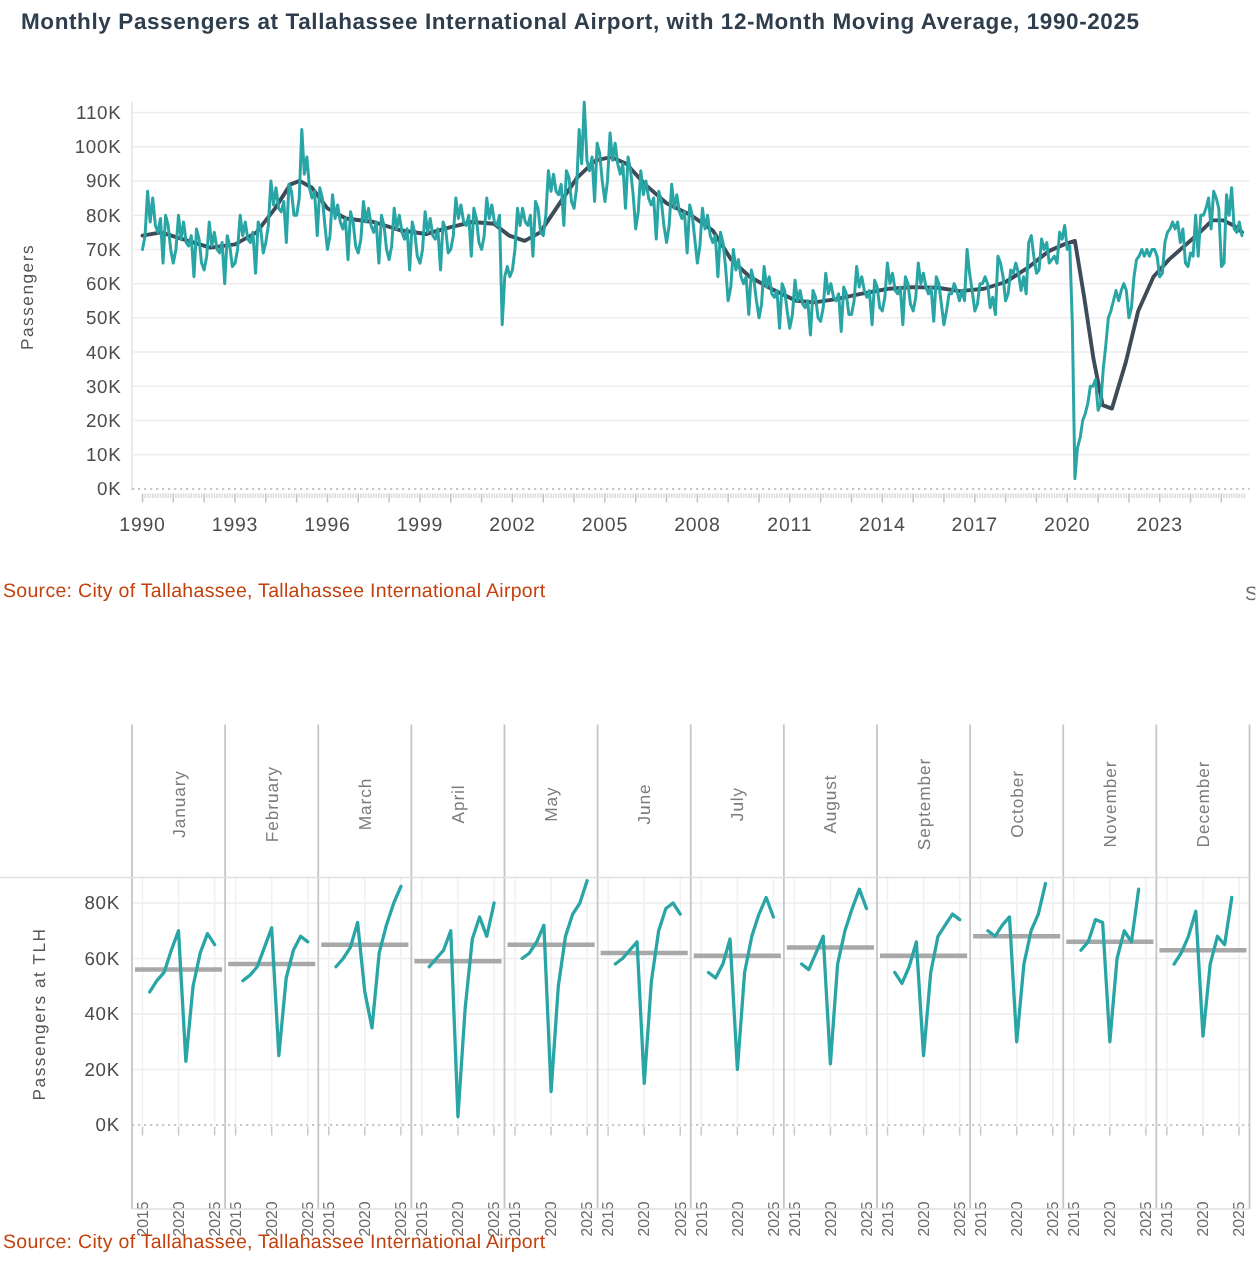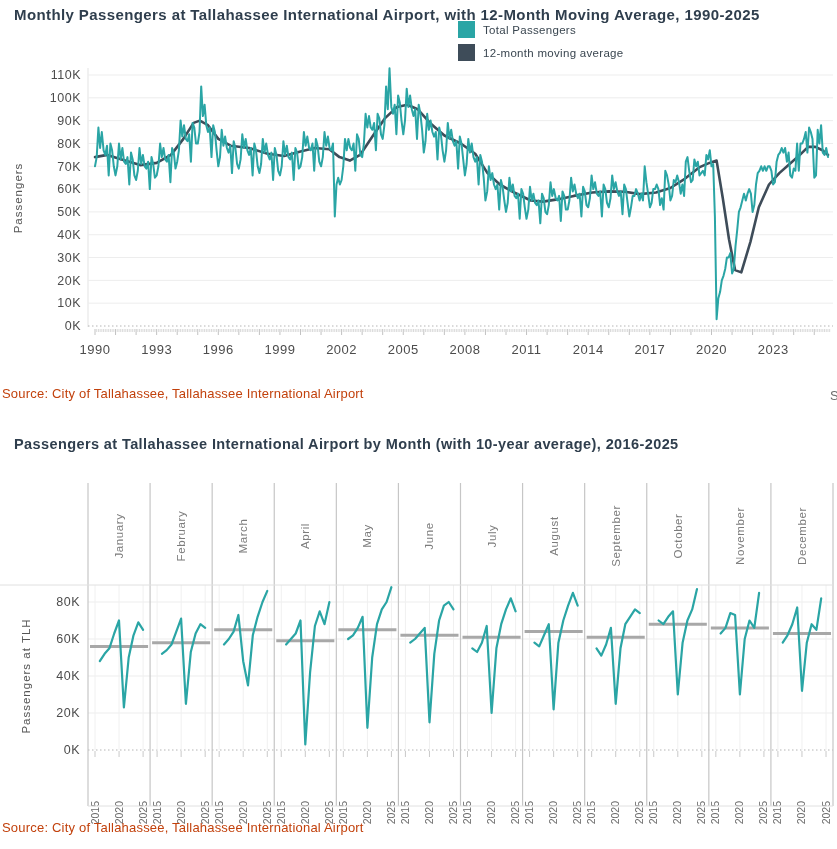--- a/index.html
+++ b/index.html
@@ -667,30 +667,19 @@
         <line x1="708.8333333333334" x2="708.8333333333334" y1="483" y2="806" stroke="#c6c6c6" stroke-width="1.2"></line>
         <line x1="770.9166666666667" x2="770.9166666666667" y1="483" y2="806" stroke="#c6c6c6" stroke-width="1.2"></line>
         <line x1="833" x2="833" y1="483" y2="806" stroke="#c6c6c6" stroke-width="1.2"></line>
         <line x1="0" x2="833" y1="585" y2="585" stroke="#e0e0e0" stroke-width="1"></line>
         <line x1="88" x2="833" y1="806" y2="806" stroke="#e0e0e0" stroke-width="1"></line>
       </g>
     </svg>
 
   <div id="title-top" class="chart-title">Monthly Passengers at Tallahassee International Airport, with 12-Month Moving Average, 1990-2025</div>
 
-  <div id="legend">
-    <div class="legend-row">
-      <span class="legend-swatch" id="swatch-total" style="background: rgb(42, 165, 165);"></span>
-      <span class="legend-label">Total Passengers</span>
-    </div>
-    <div class="legend-row">
-      <span class="legend-swatch" id="swatch-ma" style="background: rgb(62, 76, 89);"></span>
-      <span class="legend-label">12-month moving average</span>
-    </div>
-  </div>
 
   <div id="source-top" class="source-line">Source: City of Tallahassee, Tallahassee International Airport</div>
   <div id="truncated-s">S</div>
 
-  <div id="title-bottom" class="chart-title">Passengers at Tallahassee International Airport by Month (with 10-year average),  2016-2025</div>
 
   <div id="source-bottom" class="source-line">Source: City of Tallahassee, Tallahassee International Airport</div>
 </div>
 
 </body></html>

